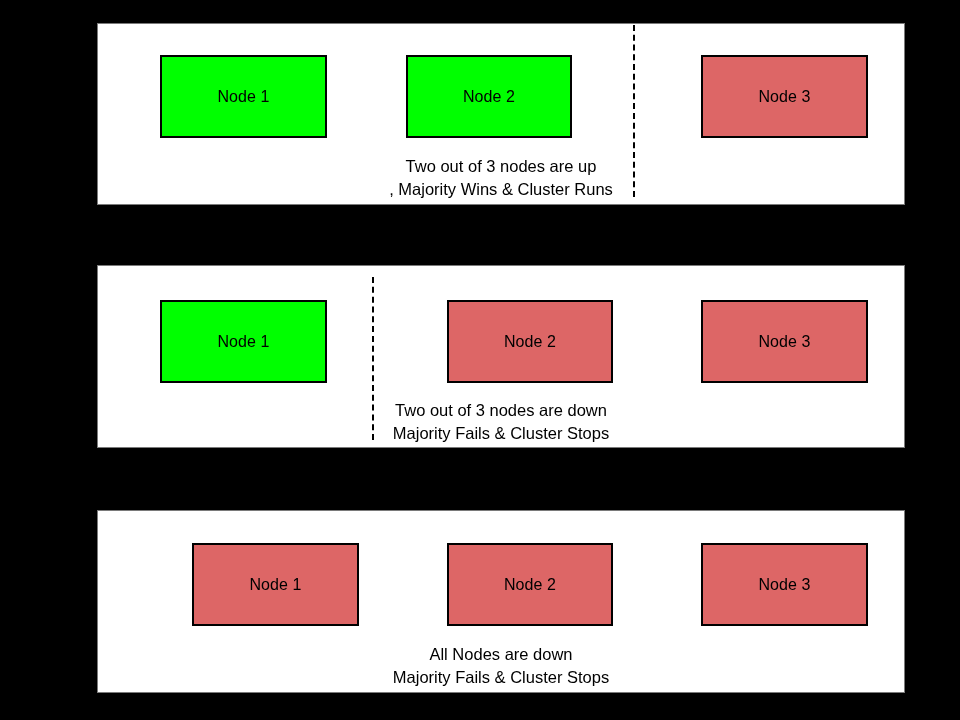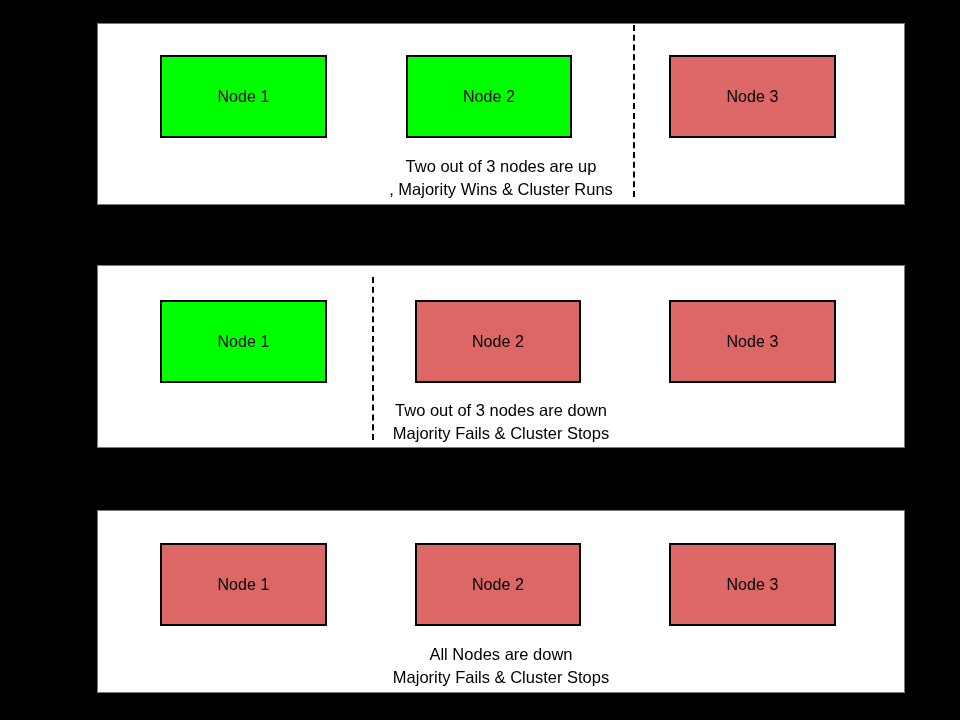--- a/index.html
+++ b/index.html
@@ -37,21 +37,21 @@
     box-sizing: border-box;
     display: flex;
     align-items: center;
     justify-content: center;
     color: #000000;
     font-size: 16px;
     font-family: "Liberation Sans", sans-serif;
     letter-spacing: 0.1px;
   }
   .node-up   { background: #00ff00; }
-  .node-down { background: #dd6666; }
+  .node-down { background: #dd6666; margin-left: 32px; }
 
   .divider {
     position: absolute;
     width: 0;
     border-left: 2px dashed #000000;
   }
 
   .caption {
     position: absolute;
     color: #000000;

